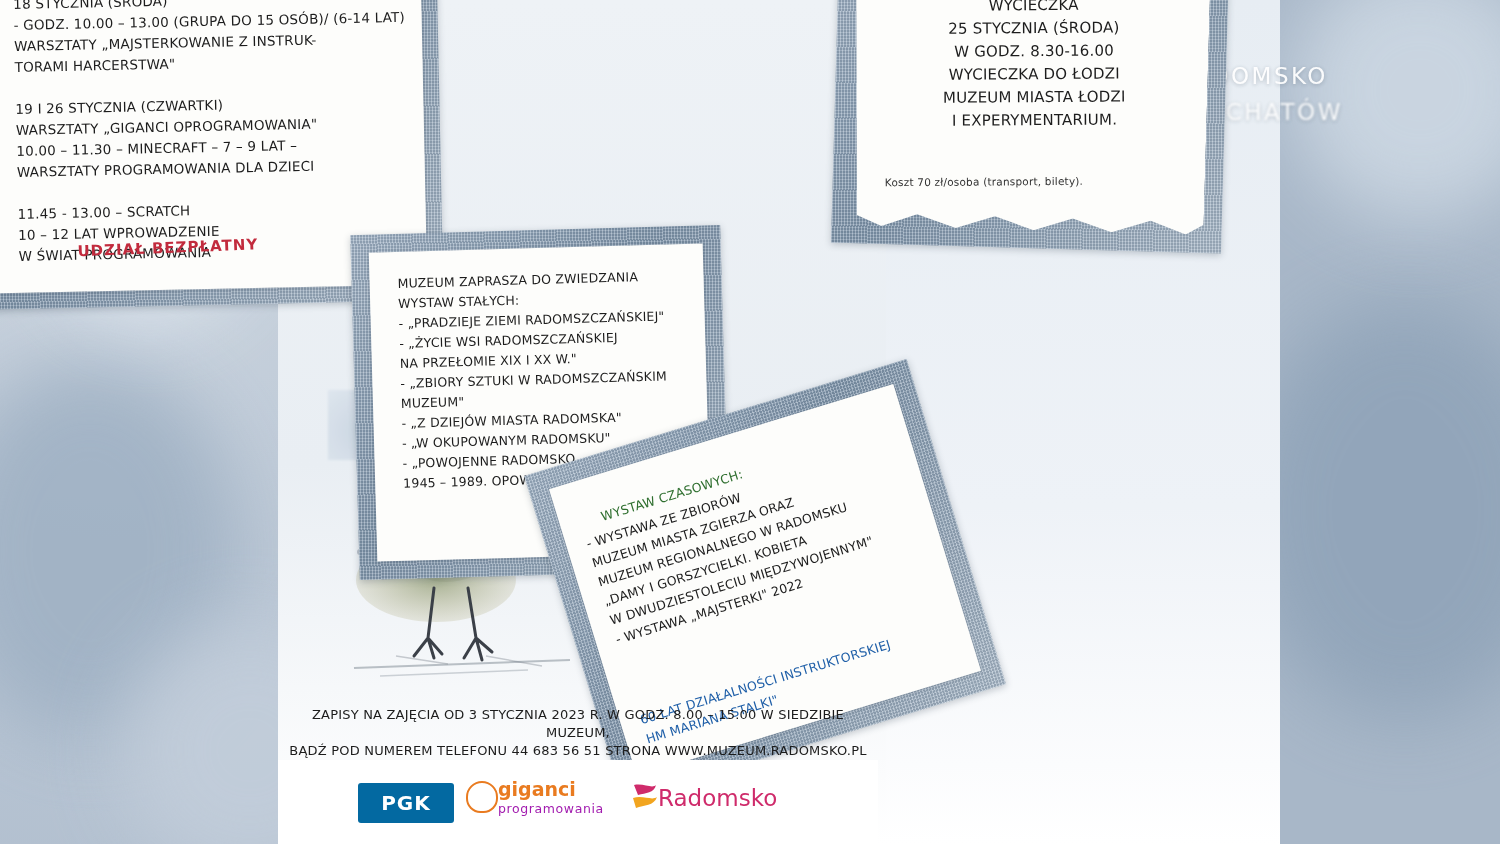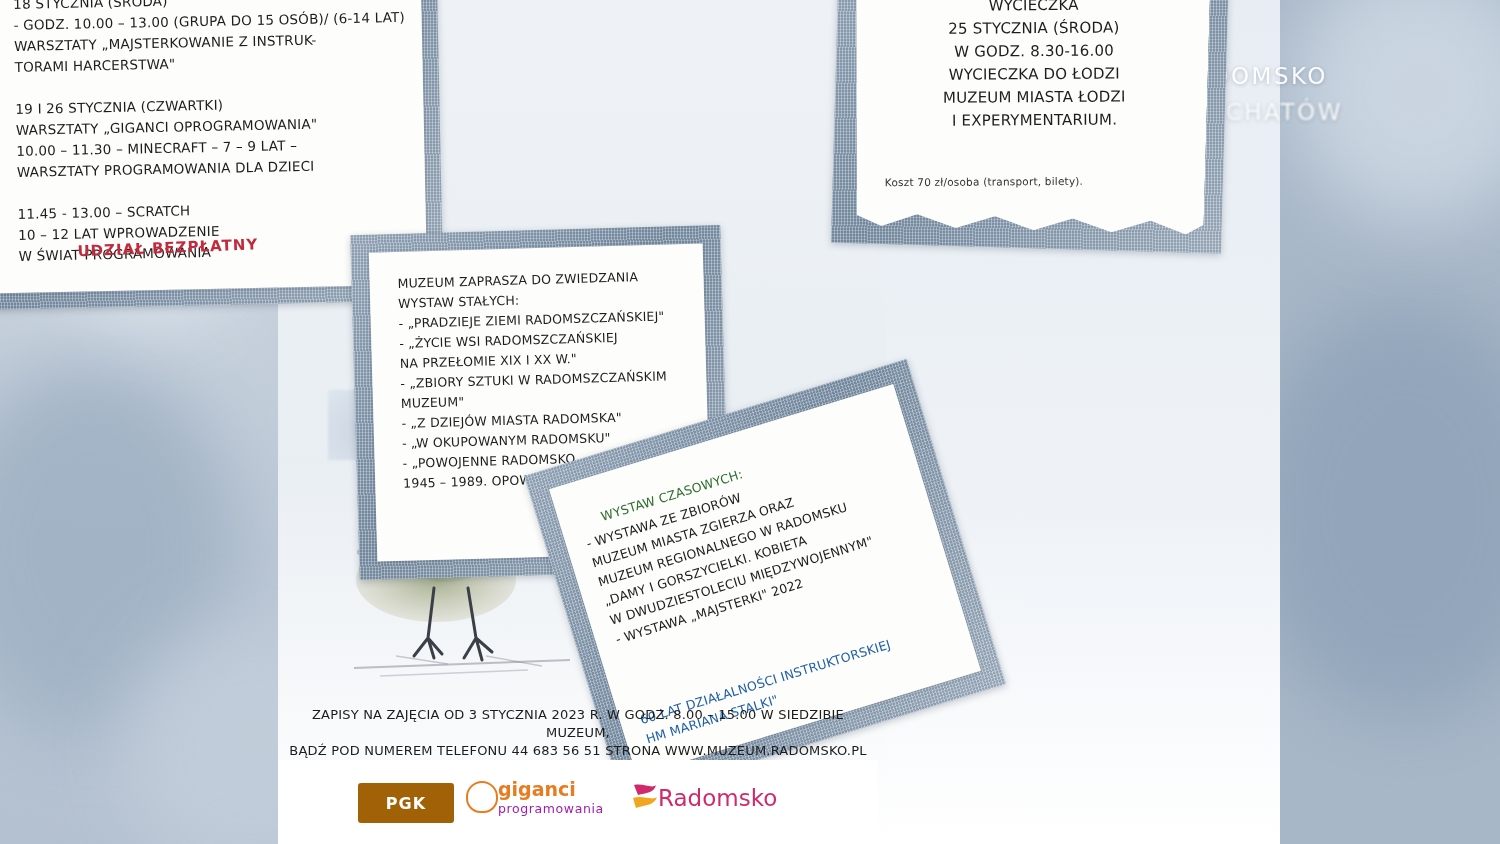--- a/index.html
+++ b/index.html
@@ -95,23 +95,23 @@
 
   
   .footer{
     position:absolute;left:278px;top:760px;width:600px;height:84px;background:#ffffff;
   }
   .footer-note{
     position:absolute;left:278px;top:706px;width:600px;
     font-size:13px;line-height:18px;color:#1c1c1c;text-transform:uppercase;text-align:center;
   }
   .logo-row{position:absolute;left:278px;top:775px;width:600px;height:58px;}
-  .pgk{position:absolute;left:80px;top:8px;width:96px;height:40px;background:#a16207;
+  .pgk{position:absolute;left:80px;top:8px;width:96px;height:40px;background:#0369a1;
     border-radius:3px;display:flex;align-items:center;justify-content:center;
-    color:#fff;font-weight:bold;font-size:16px;letter-spacing:1px;}
+    color:#fff;font-weight:bold;font-size:20px;letter-spacing:1px;}
   .giganci{position:absolute;left:220px;top:4px;width:160px;height:50px;color:#e97b20;
     font-size:19px;font-weight:bold;line-height:20px;}
   .giganci small{display:block;color:#a21caf;font-size:12.5px;font-weight:normal;letter-spacing:.6px;}
   .giganci .brain{position:absolute;left:-32px;top:2px;width:28px;height:28px;
     border:2px solid #e97b20;border-radius:50% 50% 45% 45%;}
   .radomsko{position:absolute;left:380px;top:10px;color:#cf2b6b;font-size:23px;}
   .rad-mark{position:absolute;left:352px;top:6px;width:30px;height:34px;}
 
   
   .watermark{

